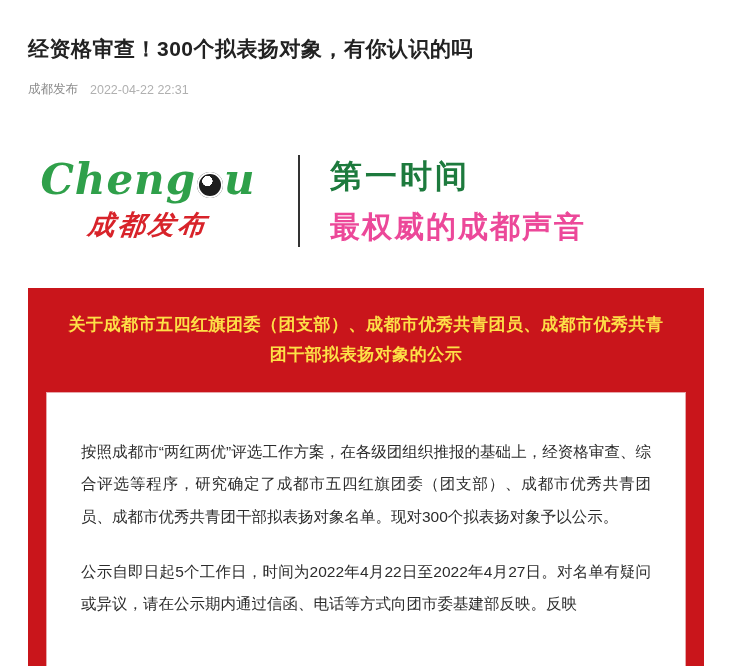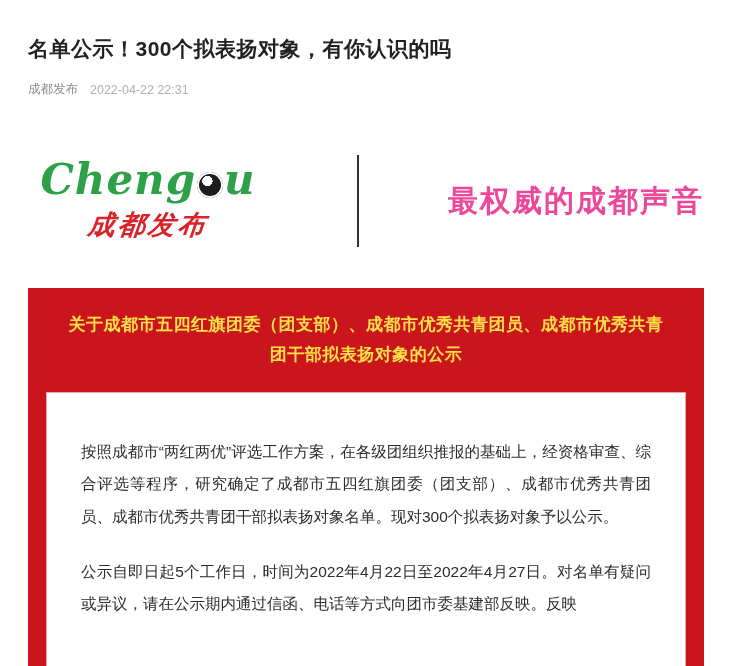--- a/index.html
+++ b/index.html
@@ -42,21 +42,21 @@
     color: #8c8c8c;
   }
   .meta-time {
     color: #b0b0b0;
   }
   .banner {
     margin-top: 38px;
     height: 130px;
     display: flex;
     align-items: center;
-    justify-content: space-between;
+    justify-content: flex-start;
     gap: 4px;
     position: relative;
   }
   .banner-left {
     position: relative;
     width: 240px;
     height: 120px;
     display: flex;
     flex-direction: column;
     align-items: center;
@@ -152,36 +152,37 @@
   }
   .para:last-child {
     margin-bottom: 0;
   }
 </style>
 </head>
 <body>
 
 <div class="page">
 
-  <h1 class="article-title">名单公示！300个拟表扬对象，有你认识的吗</h1>
+  <h1 class="article-title">经资格审查！300个拟表扬对象，有你认识的吗</h1>
 
   <div class="meta-row">
     <span class="meta-source">成都发布</span>
     <span class="meta-time">2022-04-22 22:31</span>
   </div>
 
   <div class="banner">
     <div class="banner-left">
       <div class="logo-cheng">
         <span>Cheng</span><span class="dotpanda"></span><span>u</span>
       </div>
       <div class="logo-sub">成都发布</div>
     </div>
     <div class="banner-divider"></div>
     <div class="banner-right">
+      <div class="banner-line1">第一时间</div>
       <div class="banner-line2">最权威的成都声音</div>
     </div>
   </div>
 
   <div class="notice">
     <div class="notice-title">关于成都市五四红旗团委（团支部）、成都市优秀共青团员、成都市优秀共青团干部拟表扬对象的公示</div>
   </div>
 
   <div class="notice-body-outer">
     <div class="notice-body">

